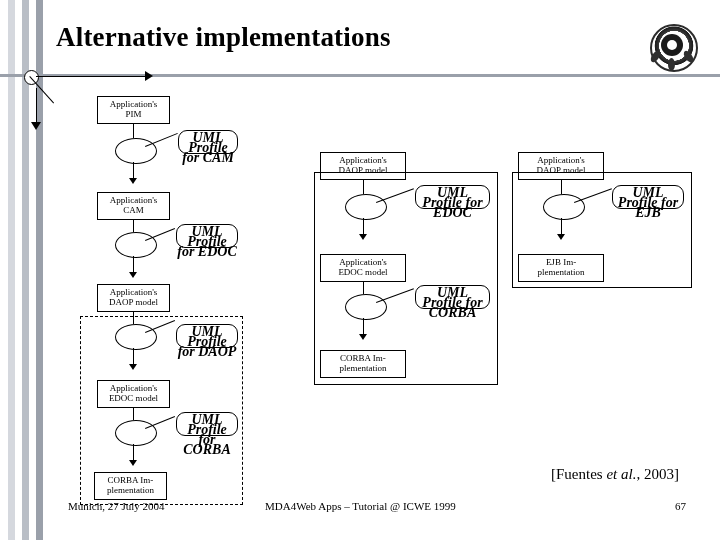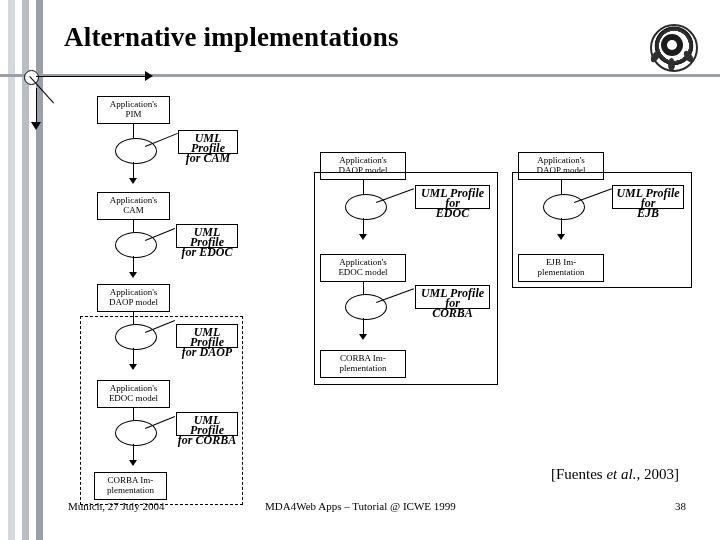--- a/index.html
+++ b/index.html
@@ -30,21 +30,21 @@
     position: absolute;
     left: 0;
     top: 74px;
     width: 720px;
     height: 3px;
     background: #9aa0aa;
   }
 
   .title {
     position: absolute;
-    left: 64px;
+    left: 56px;
     top: 22px;
     width: 560px;
     font-family: "Liberation Serif", serif;
     font-size: 27px;
     font-weight: bold;
     color: #000000;
     letter-spacing: 0.2px;
   }
 
   
@@ -91,21 +91,21 @@
     border: 1px solid #000000;
     background: #ffffff;
     font-family: "Liberation Serif", serif;
     font-size: 9px;
     line-height: 10px;
     text-align: center;
     color: #000000;
     box-sizing: border-box;
     padding-top: 2px;
   }
-  .box.italic { font-style: italic; font-weight: bold; font-size: 12px; }
+  .box.italic { font-style: italic; font-weight: bold; font-size: 14px; border-radius: 9px; }
 
   .ellipse {
     position: absolute;
     border: 1px solid #000000;
     background: #ffffff;
     border-radius: 50%;
   }
 
   .vline {
     position: absolute;
@@ -329,13 +329,13 @@
 </div>
 
 <div class="solidgrp" style="left:512px; top:172px; width:180px; height:116px;"></div>
 
 <div class="citation">
   <span>[Fuentes </span><i>et al.</i><span>, 2003]</span>
 </div>
 
 <div class="footer left">Munich, 27 July 2004</div>
 <div class="footer mid">MDA4Web Apps – Tutorial @ ICWE 1999</div>
-<div class="footer right">38</div>
+<div class="footer right">67</div>
 
 </body></html>

